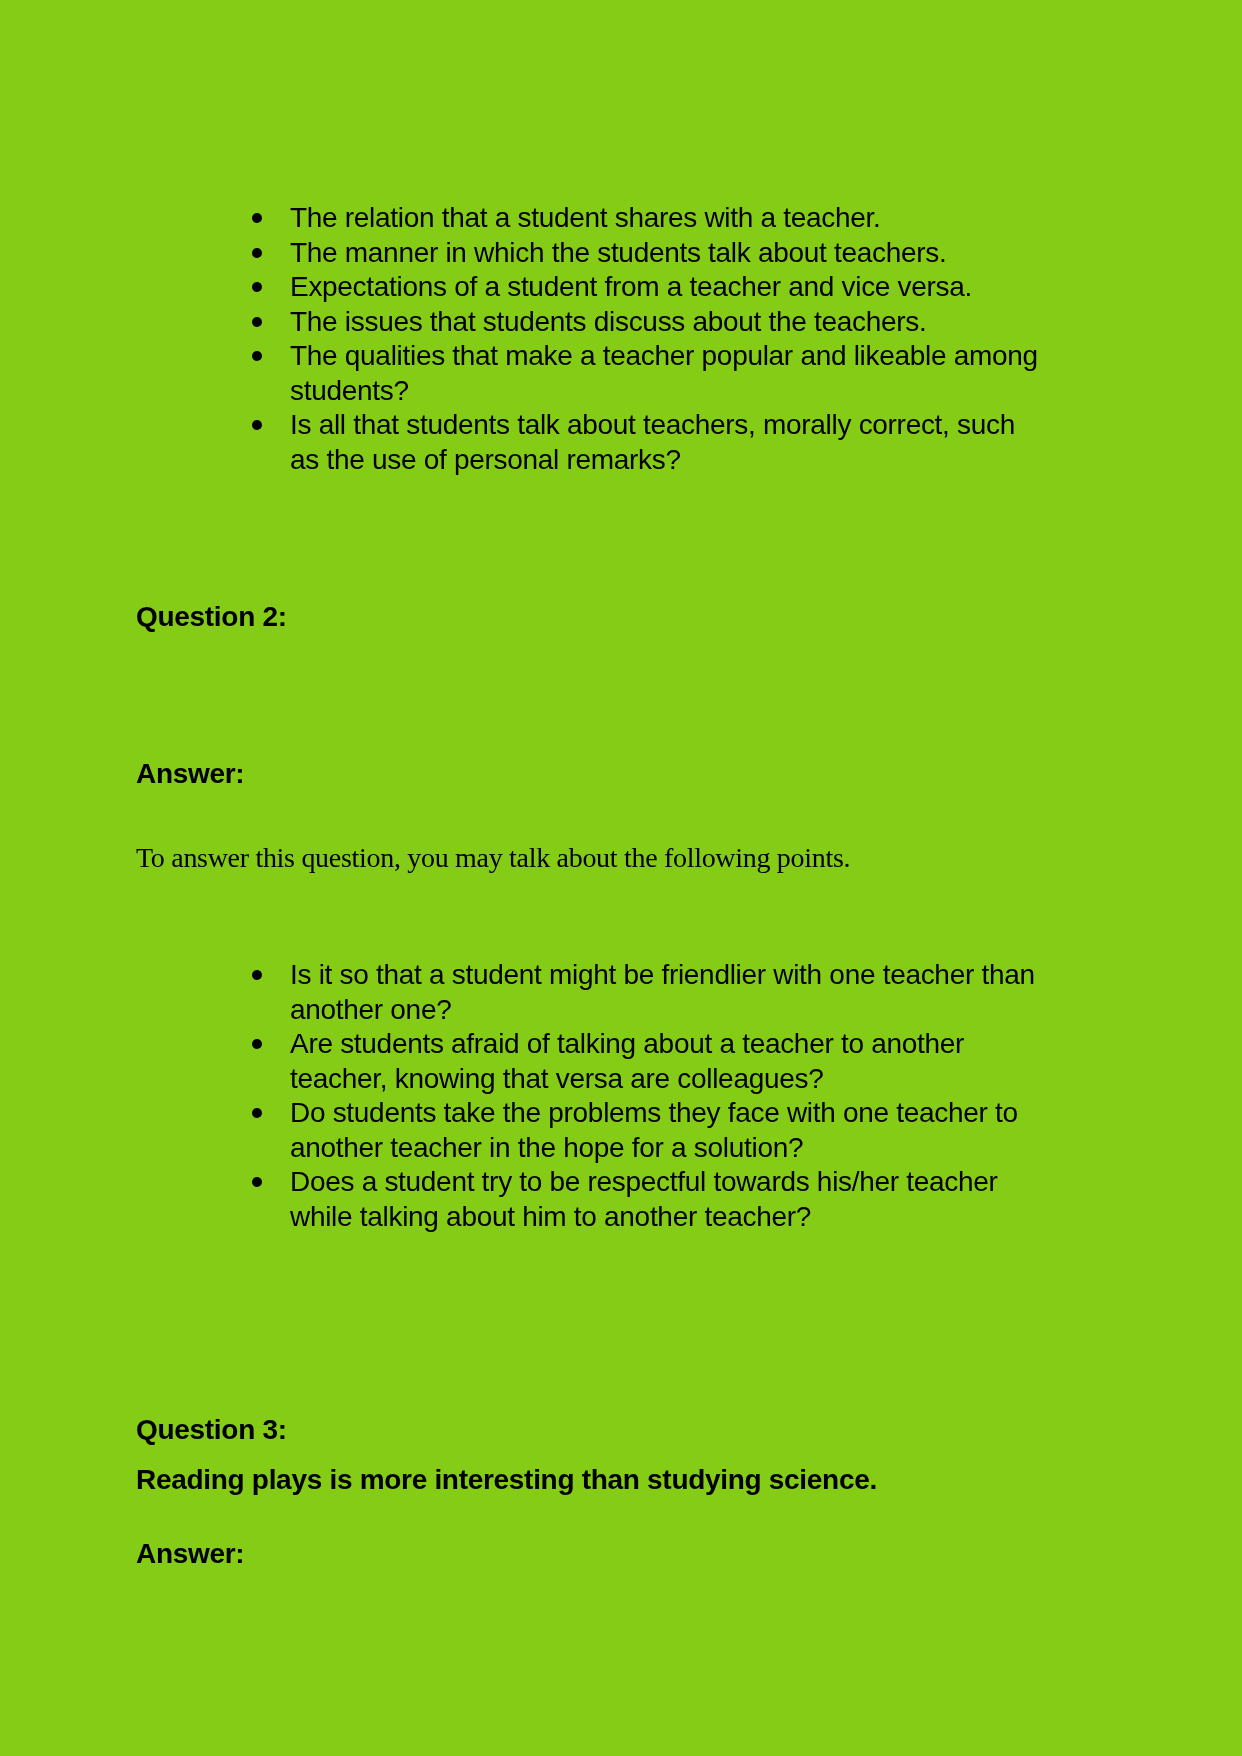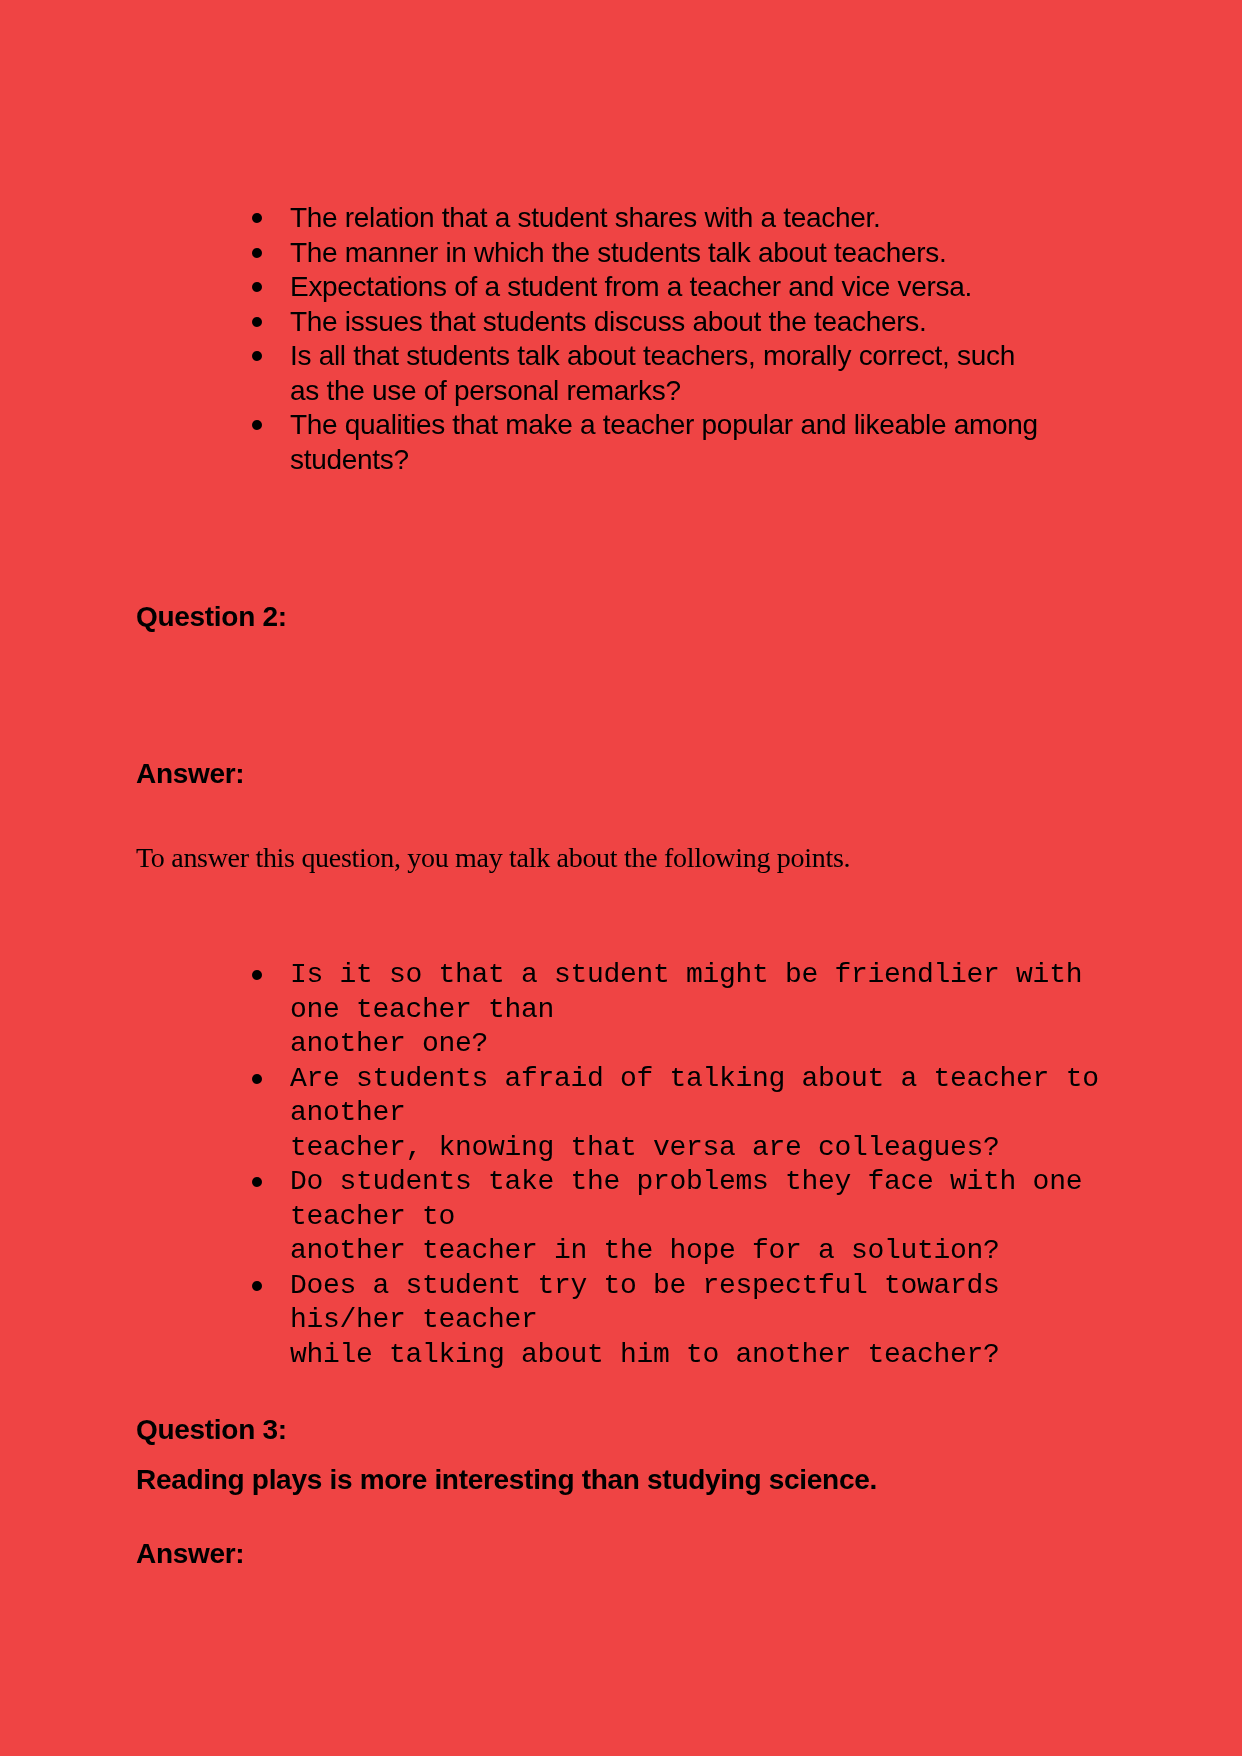--- a/index.html
+++ b/index.html
@@ -4,21 +4,21 @@
 <style>
   html, body {
     margin: 0;
     padding: 0;
     background: #ffffff;
   }
   .page {
     position: relative;
     width: 1242px;
     height: 1756px;
-    background: #ef4444;
+    background: #84cc16;
     color: #000000;
     font-family: "Liberation Sans", "DejaVu Sans", sans-serif;
     font-size: 28px;
     line-height: 34.5px;
     letter-spacing: -0.3px;
     overflow: hidden;
   }
   .abs { position: absolute; left: 136px; }
   .bold { font-weight: 700; }
 
@@ -45,39 +45,39 @@
     height: 10px;
     background: #000000;
     border-radius: 50%;
   }
 
   .list-intro   { top: 201px; }
   .q2-heading   { top: 600px; }
   .q2-statement { top: 683px; }
   .q2-answer    { top: 757px; }
   .q2-intro     { top: 841px; font-family: Liberation Serif, serif; }
-  .list-q2      { top: 958px; font-family: Liberation Mono, monospace; }
+  .list-q2      { top: 958px; }
   .q3-heading   { top: 1413px; }
   .q3-statement { top: 1463px; text-align: right; }
   .q3-answer    { top: 1537px; }
 </style>
 </head>
 <body>
 
 <div class="page">
 
   <ul class="bullet-list list-intro">
     <li>The relation that a student shares with a teacher.</li>
     <li>The manner in which the students talk about teachers.</li>
     <li>Expectations of a student from a teacher and vice versa.</li>
     <li>The issues that students discuss about the teachers.</li>
+    <li>The qualities that make a teacher popular and likeable among
+students?</li>
     <li>Is all that students talk about teachers, morally correct, such
 as the use of personal remarks?</li>
-    <li>The qualities that make a teacher popular and likeable among
-students?</li>
   </ul>
 
   <div class="abs bold q2-heading">Question 2:</div>
   <div class="abs bold q2-answer">Answer:</div>
   <div class="abs q2-intro">To answer this question, you may talk about the following points.</div>
 
   <ul class="bullet-list list-q2">
     <li>Is it so that a student might be friendlier with one teacher than
 another one?</li>
     <li>Are students afraid of talking about a teacher to another

